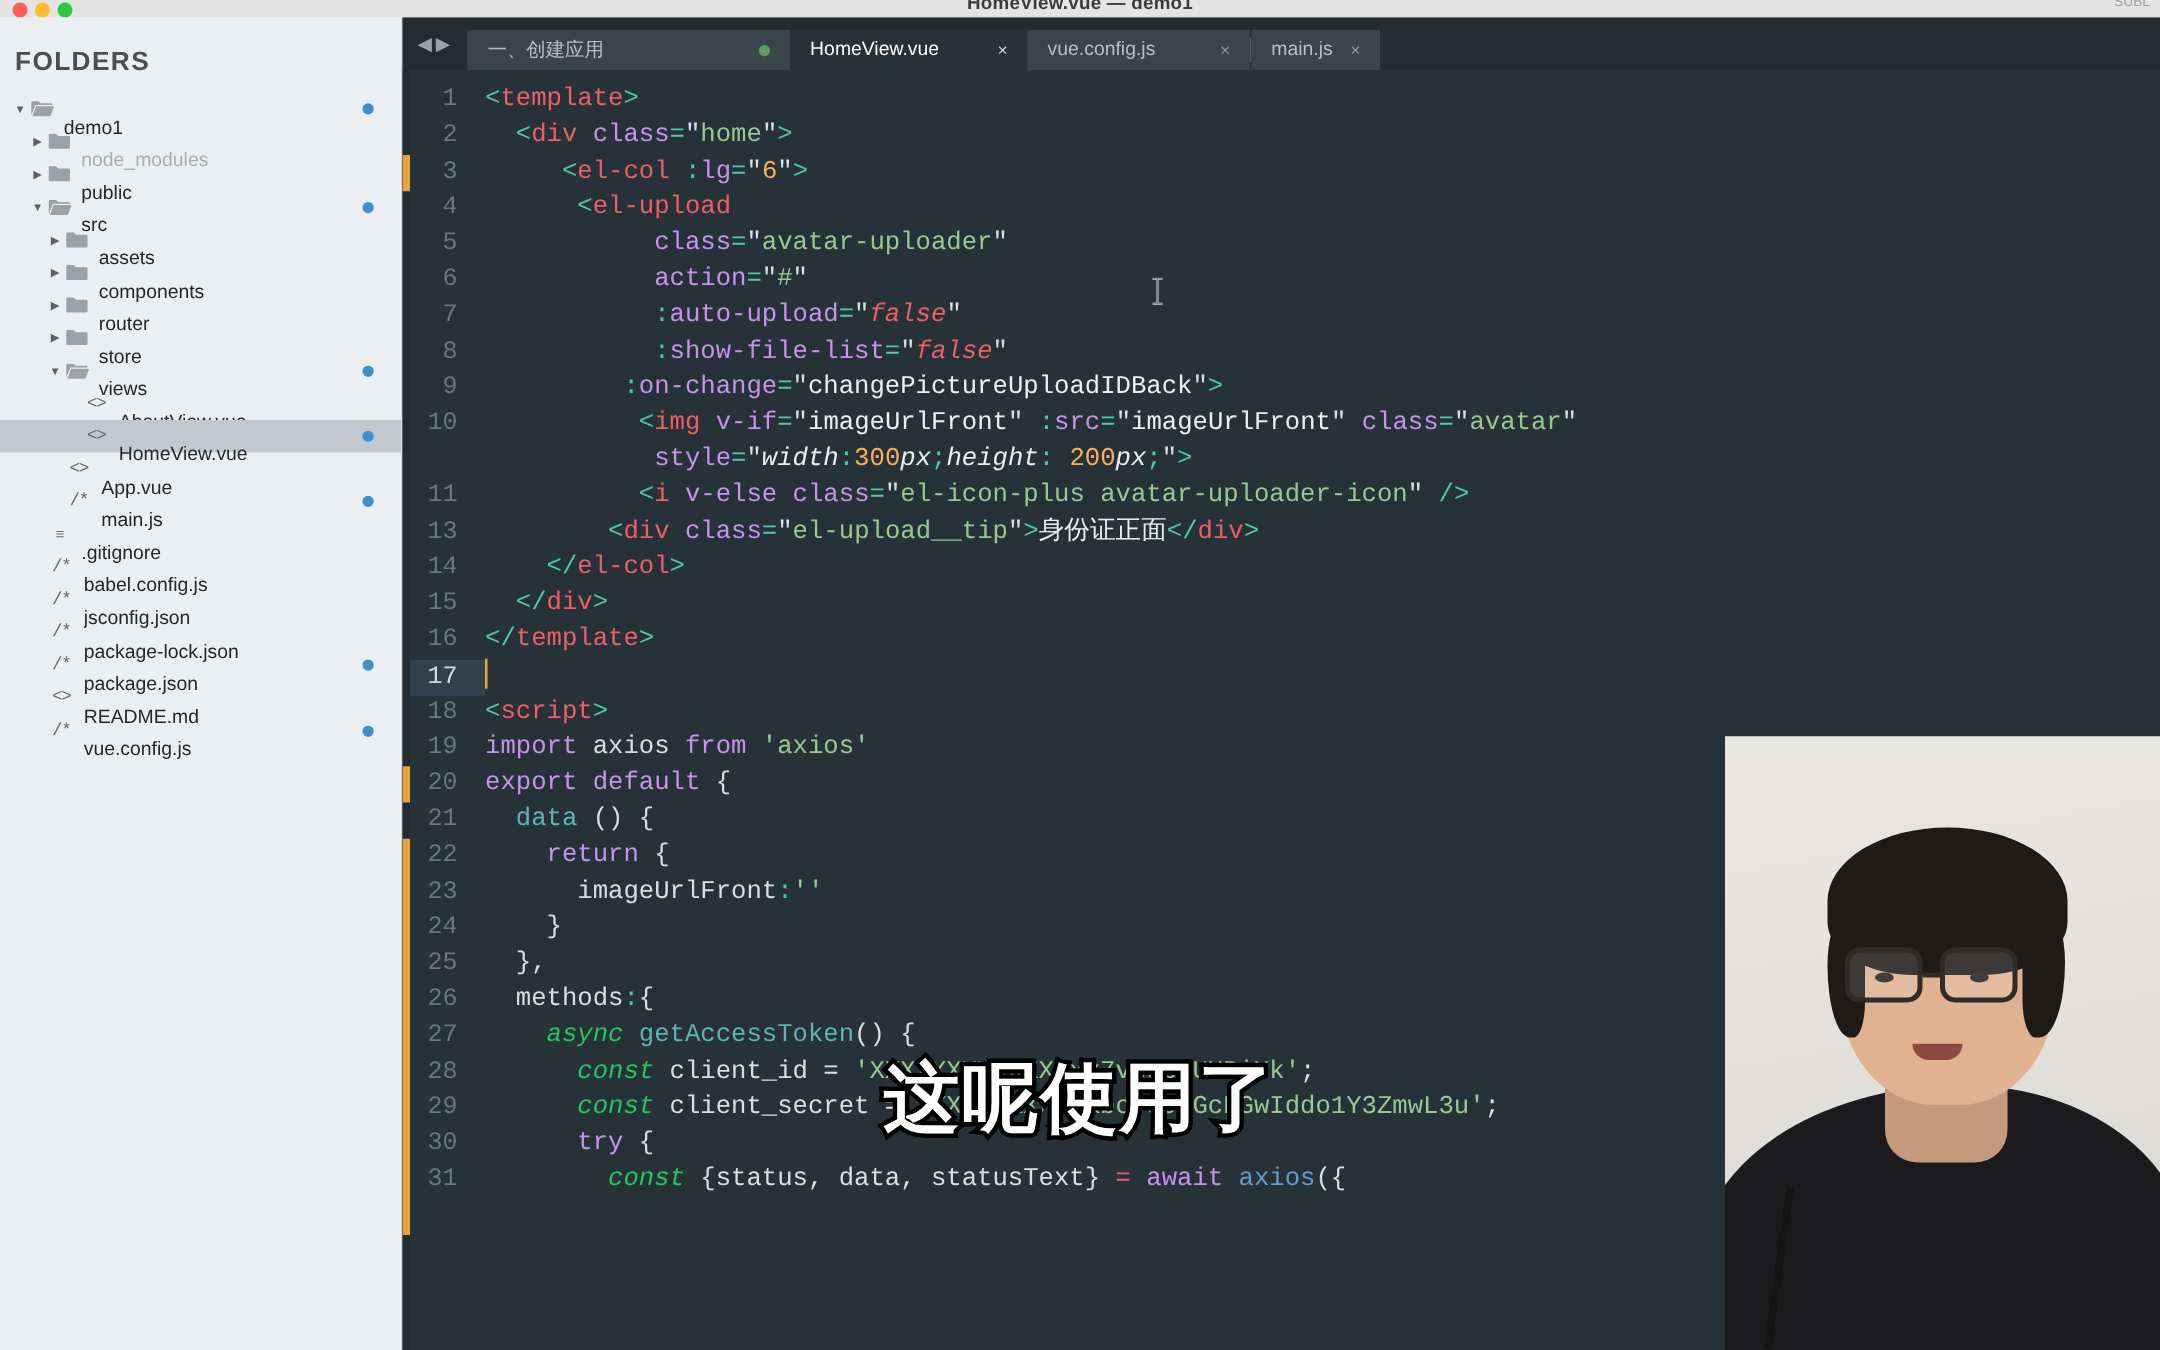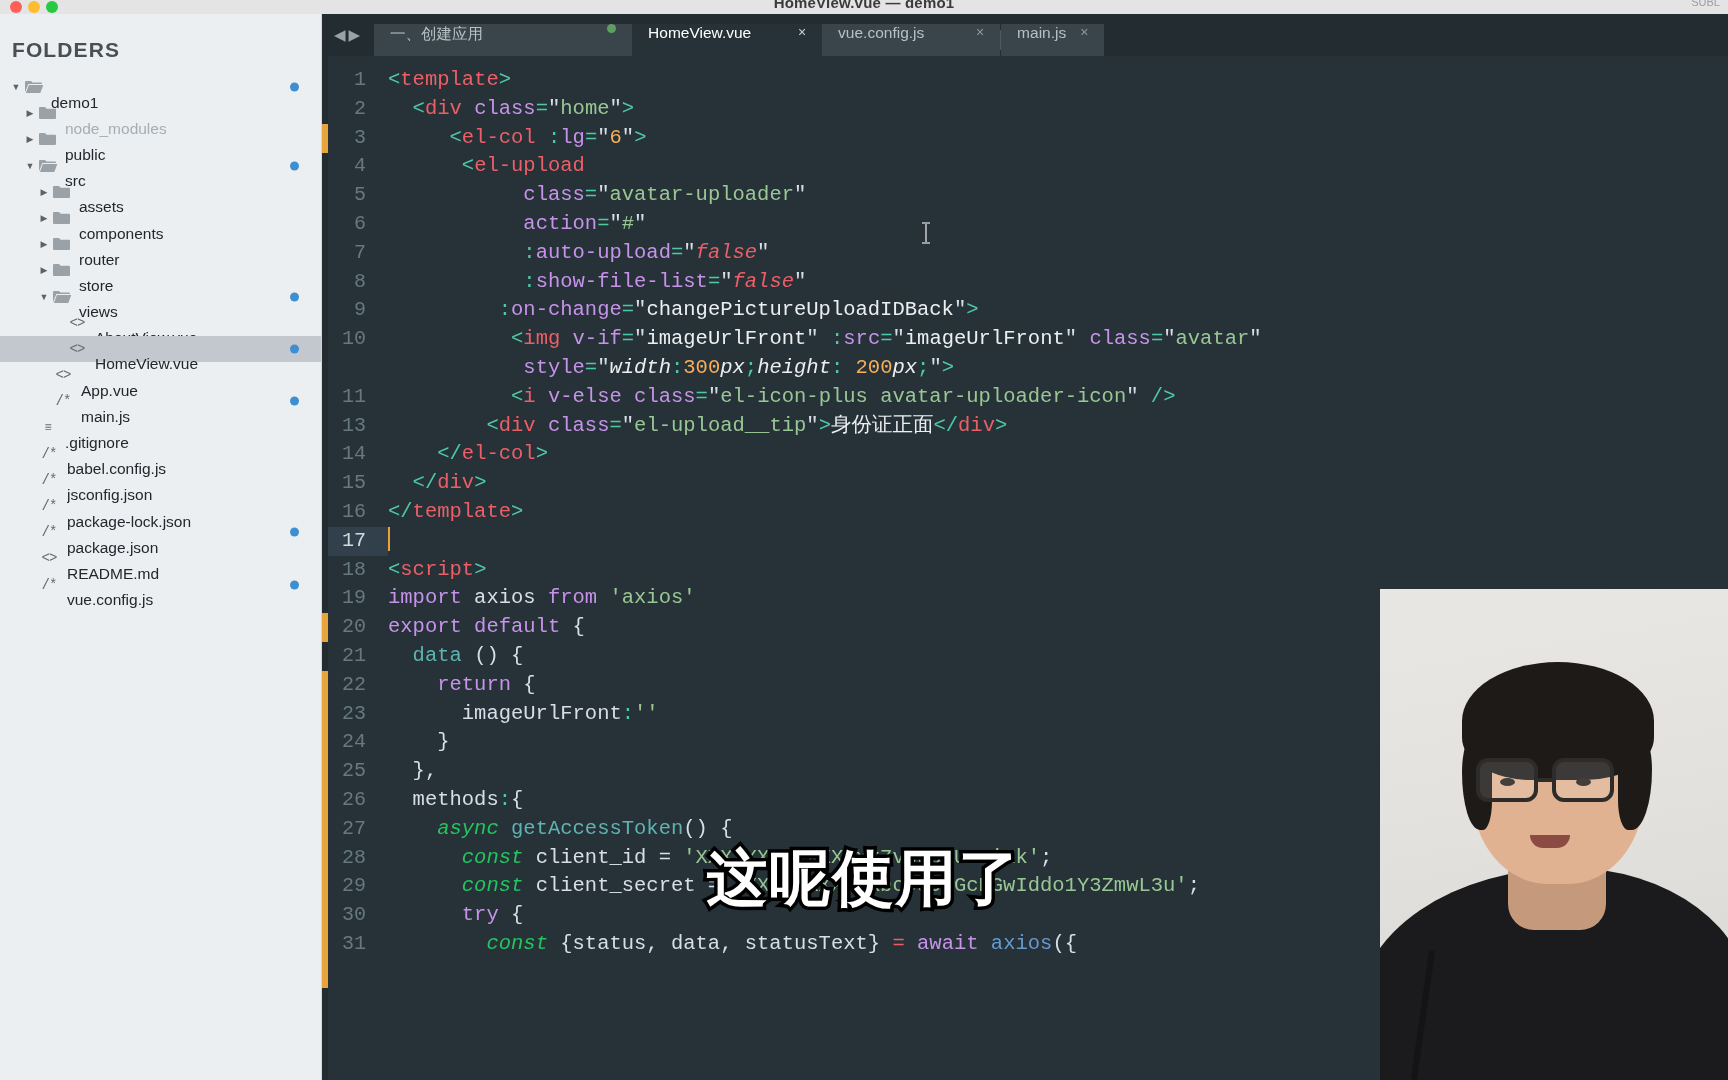--- a/index.html
+++ b/index.html
@@ -6,21 +6,21 @@
   html,body { width:1728px; height:1080px; overflow:hidden; }
   body {
     font-family:"Liberation Sans", sans-serif;
     background:#eceff1;
     position:relative;
   }
 
   
   .titlebar{
     position:absolute; left:0; top:0; width:1728px; height:14px;
-    background:#e4e4e4; display:flex; align-items:center;
+    background:#e4e4e4; display:flex; align-items:flex-end;
   }
   .lights{ display:flex; gap:6px; padding-left:10px; }
   .light{ width:12px; height:12px; border-radius:50%; }
   .light.red{ background:#ff5f57; }
   .light.amber{ background:#febc2e; }
   .light.green{ background:#28c840; }
   .win-title{
     position:absolute; left:0; right:0; top:-6px; text-align:center;
     font-size:15px; font-weight:700; color:#3b3b3b; letter-spacing:.2px;
   }
@@ -73,21 +73,21 @@
   }
   .tabbar{
     position:absolute; left:0; top:0; width:1406px; height:42px;
     background:#222c31; display:flex; align-items:flex-end;
   }
   .navarrows{
     display:flex; align-items:center; gap:3px;
     padding:0 14px 12px 12px; color:#98a3a8; font-size:15px;
   }
   .tab{
-    height:32px; display:flex; align-items:flex-start; gap:14px;
+    height:32px; display:flex; align-items:center; gap:14px;
     padding:0 16px; font-size:15.5px; color:#b6c0c5;
     background:#39444b; position:relative; cursor:pointer;
     white-space:nowrap;
   }
   .tab.active{ background:#263238; color:#ffffff; }
   .tab .close{ font-size:14px; color:#8c979d; }
   .tab.active .close{ color:#c9d1d5; }
   .tab .moddot{
     width:9px; height:9px; border-radius:50%; background:#5e9e62;
   }

